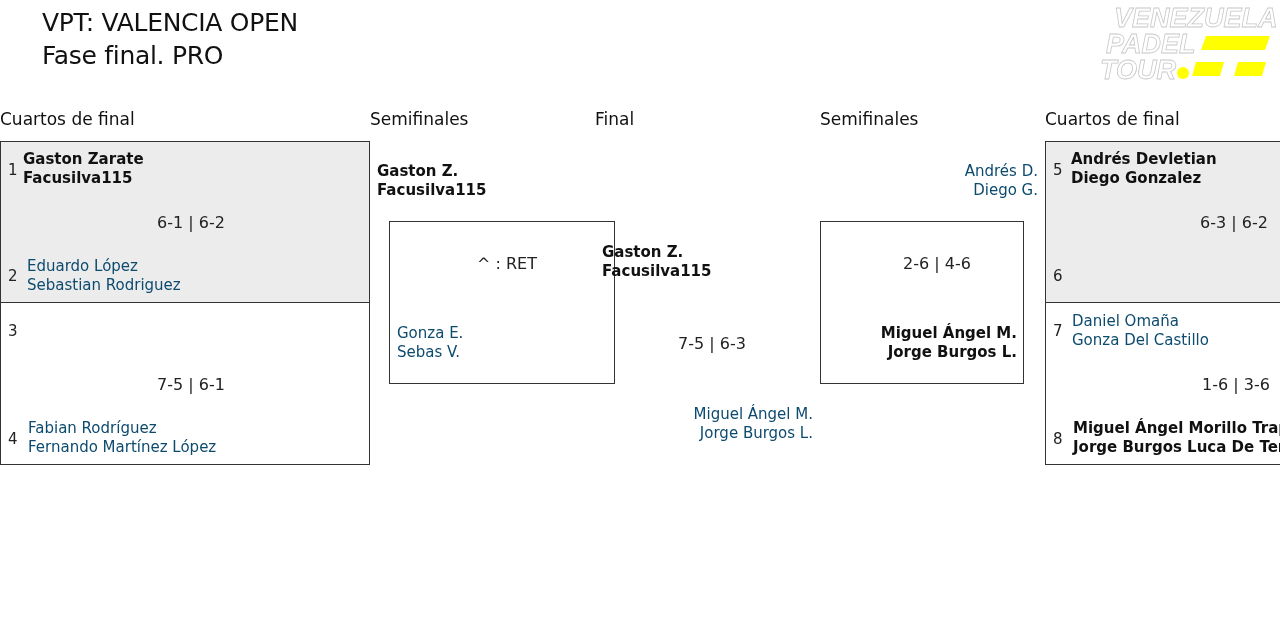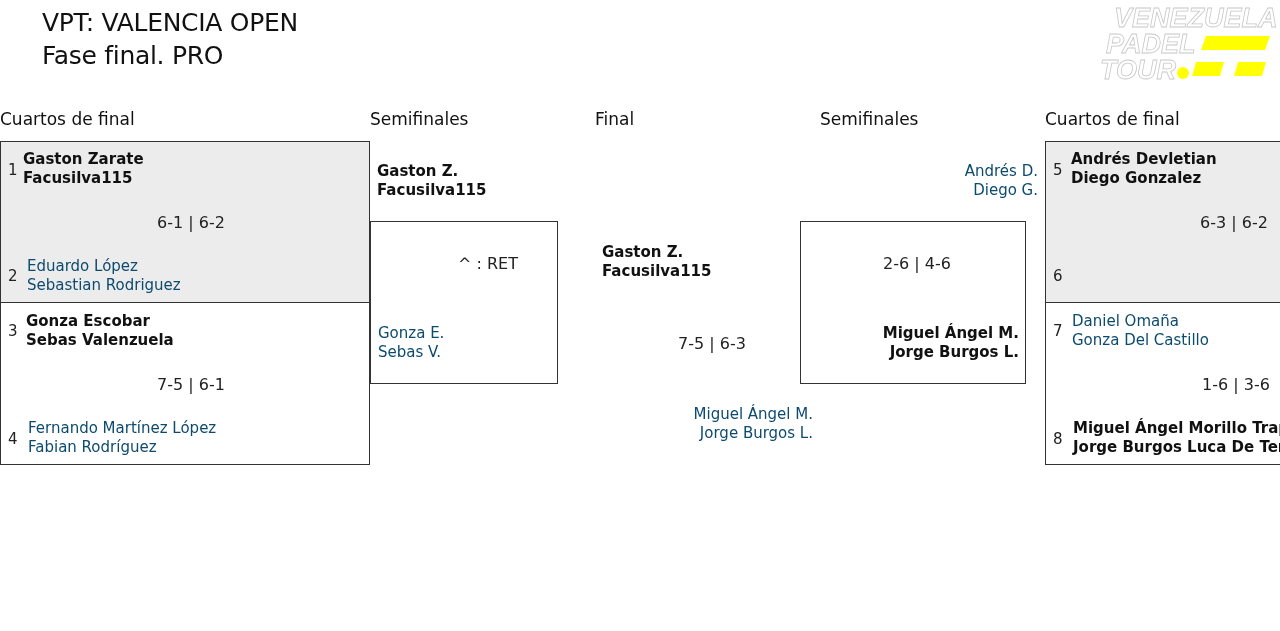--- a/index.html
+++ b/index.html
@@ -54,37 +54,33 @@
   <span class="score" style="left:156px;top:71px">6-1 | 6-2</span>
   <span class="seed" style="left:7px;top:125px">2</span>
   <div class="names" style="left:26px;top:115px">
     <div>Eduardo López</div>
     <div>Sebastian Rodriguez</div>
   </div>
 </div>
 
 <div class="box" style="left:0;top:302px;width:370px;height:163px">
   <span class="seed" style="left:7px;top:19px">3</span>
-  <div class="names win" style="left:25px;top:9px">
-    <div>Gonza Escobar</div>
-    <div>Sebas Valenzuela</div>
-  </div>
   <span class="score" style="left:156px;top:72px">7-5 | 6-1</span>
   <span class="seed" style="left:7px;top:127px">4</span>
   <div class="names" style="left:27px;top:116px">
+    <div>Fabian Rodríguez</div>
     <div>Fernando Martínez López</div>
-    <div>Fabian Rodríguez</div>
   </div>
 </div>
 
 <div class="names win" style="left:377px;top:162px">
   <div>Gaston Z.</div>
   <div>Facusilva115</div>
 </div>
-<div class="box" style="left:370px;top:221px;width:188px;height:163px">
+<div class="box" style="left:389px;top:221px;width:226px;height:163px">
   <span class="score" style="left:87px;top:32px">^ : RET</span>
   <div class="names" style="left:7px;top:102px">
     <div>Gonza E.</div>
     <div>Sebas V.</div>
   </div>
 </div>
 
 <div class="names win" style="left:602px;top:243px">
   <div>Gaston Z.</div>
   <div>Facusilva115</div>
@@ -92,21 +88,21 @@
 <span class="score" style="left:678px;top:334px">7-5 | 6-3</span>
 <div class="names right" style="right:467px;top:405px">
   <div>Miguel Ángel M.</div>
   <div>Jorge Burgos L.</div>
 </div>
 
 <div class="names right" style="right:242px;top:162px">
   <div>Andrés D.</div>
   <div>Diego G.</div>
 </div>
-<div class="box" style="left:800px;top:221px;width:226px;height:163px">
+<div class="box" style="left:820px;top:221px;width:204px;height:163px">
   <span class="score" style="left:82px;top:32px">2-6 | 4-6</span>
   <div class="names win right" style="right:6px;top:102px">
     <div>Miguel Ángel M.</div>
     <div>Jorge Burgos L.</div>
   </div>
 </div>
 
 <div class="box grey" style="left:1045px;top:141px;width:370px;height:162px">
   <span class="seed" style="left:7px;top:19px">5</span>
   <div class="names win" style="left:25px;top:8px">

